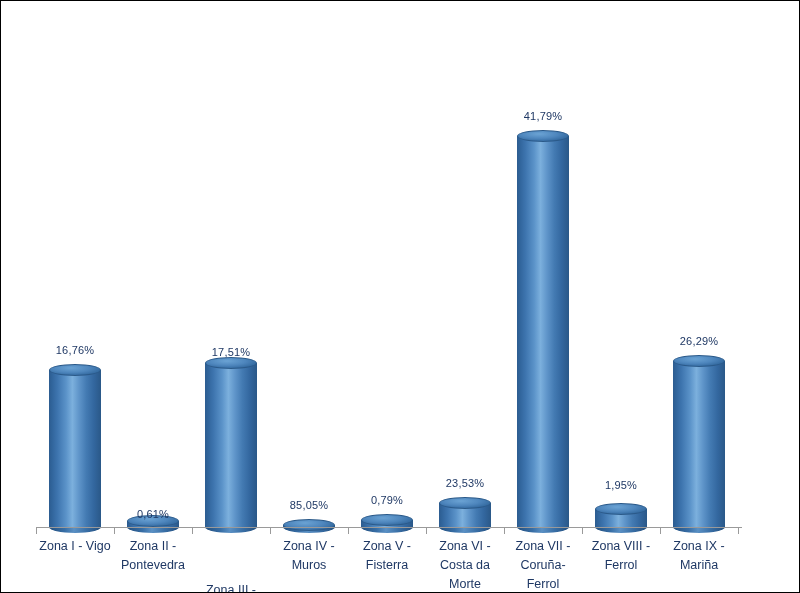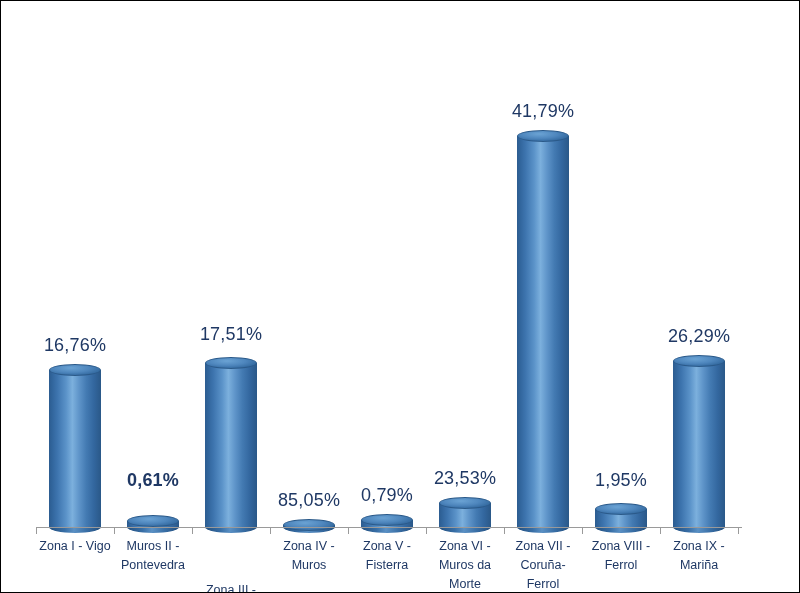--- a/index.html
+++ b/index.html
@@ -112,21 +112,21 @@
     border: 1px solid #2b5a8a;
     box-sizing: border-box;
   }
 
   
   .bar-value {
     position: absolute;
     left: 50%;
     transform: translateX(-50%);
     white-space: nowrap;
-    font-size: 18px;
+    font-size: 11px;
     color: #1f3864;
     letter-spacing: 0.2px;
   }
 
   
   .cat-label {
     position: absolute;
     top: 536px;
     width: 78px;
     text-align: center;
@@ -150,29 +150,29 @@
             </div>
           </div>
           <div class="bar-value" style="bottom: 170.902px;">16,76%</div>
         </div>
         <div class="bar-group" style="left: 113px; bottom: 67px;">
           <div class="bar-wrap" style="height: 5.71064px;">
             <div class="cyl" style="height: 5.71064px;">
               <div class="cyl-top"></div>
             </div>
           </div>
-          <div class="bar-value" style="bottom: 36px; font-weight: bold;">0,61%</div>
+          <div class="bar-value" style="bottom: 7px;">0,61%</div>
         </div>
         <div class="bar-group" style="left: 191px; bottom: 67px;">
           <div class="bar-wrap" style="height: 163.923px;">
             <div class="cyl" style="height: 163.923px;">
               <div class="cyl-top"></div>
             </div>
           </div>
-          <div class="bar-value" style="bottom: 182px;">17,51%</div>
+          <div class="bar-value" style="bottom: 169px;">17,51%</div>
         </div>
         <div class="bar-group" style="left: 269px; bottom: 67px;">
           <div class="bar-wrap" style="height: 2.43404px;">
             <div class="cyl" style="height: 2.43404px;">
               <div class="cyl-top"></div>
             </div>
           </div>
           <div class="bar-value" style="bottom: 16.434px;">85,05%</div>
         </div>
         <div class="bar-group" style="left: 347px; bottom: 67px;">
@@ -227,30 +227,30 @@
         <div class="axis-tick" style="left: 347px;"></div>
         <div class="axis-tick" style="left: 425px;"></div>
         <div class="axis-tick" style="left: 503px;"></div>
         <div class="axis-tick" style="left: 581px;"></div>
         <div class="axis-tick" style="left: 659px;"></div>
         <div class="axis-tick" style="left: 737px;"></div>
       </div>
 
     <div id="labels-layer">
         <div class="cat-label" style="left: 35px;">Zona I - Vigo</div>
-        <div class="cat-label" style="left: 113px;">Muros II -
+        <div class="cat-label" style="left: 113px;">Zona II -
 Pontevedra</div>
         <div class="cat-label" style="left: 191px; margin-top: 44px;">Zona III -
 Arousa</div>
         <div class="cat-label" style="left: 269px;">Zona IV -
 Muros</div>
         <div class="cat-label" style="left: 347px;">Zona V -
 Fisterra</div>
         <div class="cat-label" style="left: 425px;">Zona VI -
-Muros da
+Costa da
 Morte</div>
         <div class="cat-label" style="left: 503px;">Zona VII -
 Coruña-
 Ferrol</div>
         <div class="cat-label" style="left: 581px;">Zona VIII -
 Ferrol</div>
         <div class="cat-label" style="left: 659px;">Zona IX -
 Mariña</div>
       </div>
 

